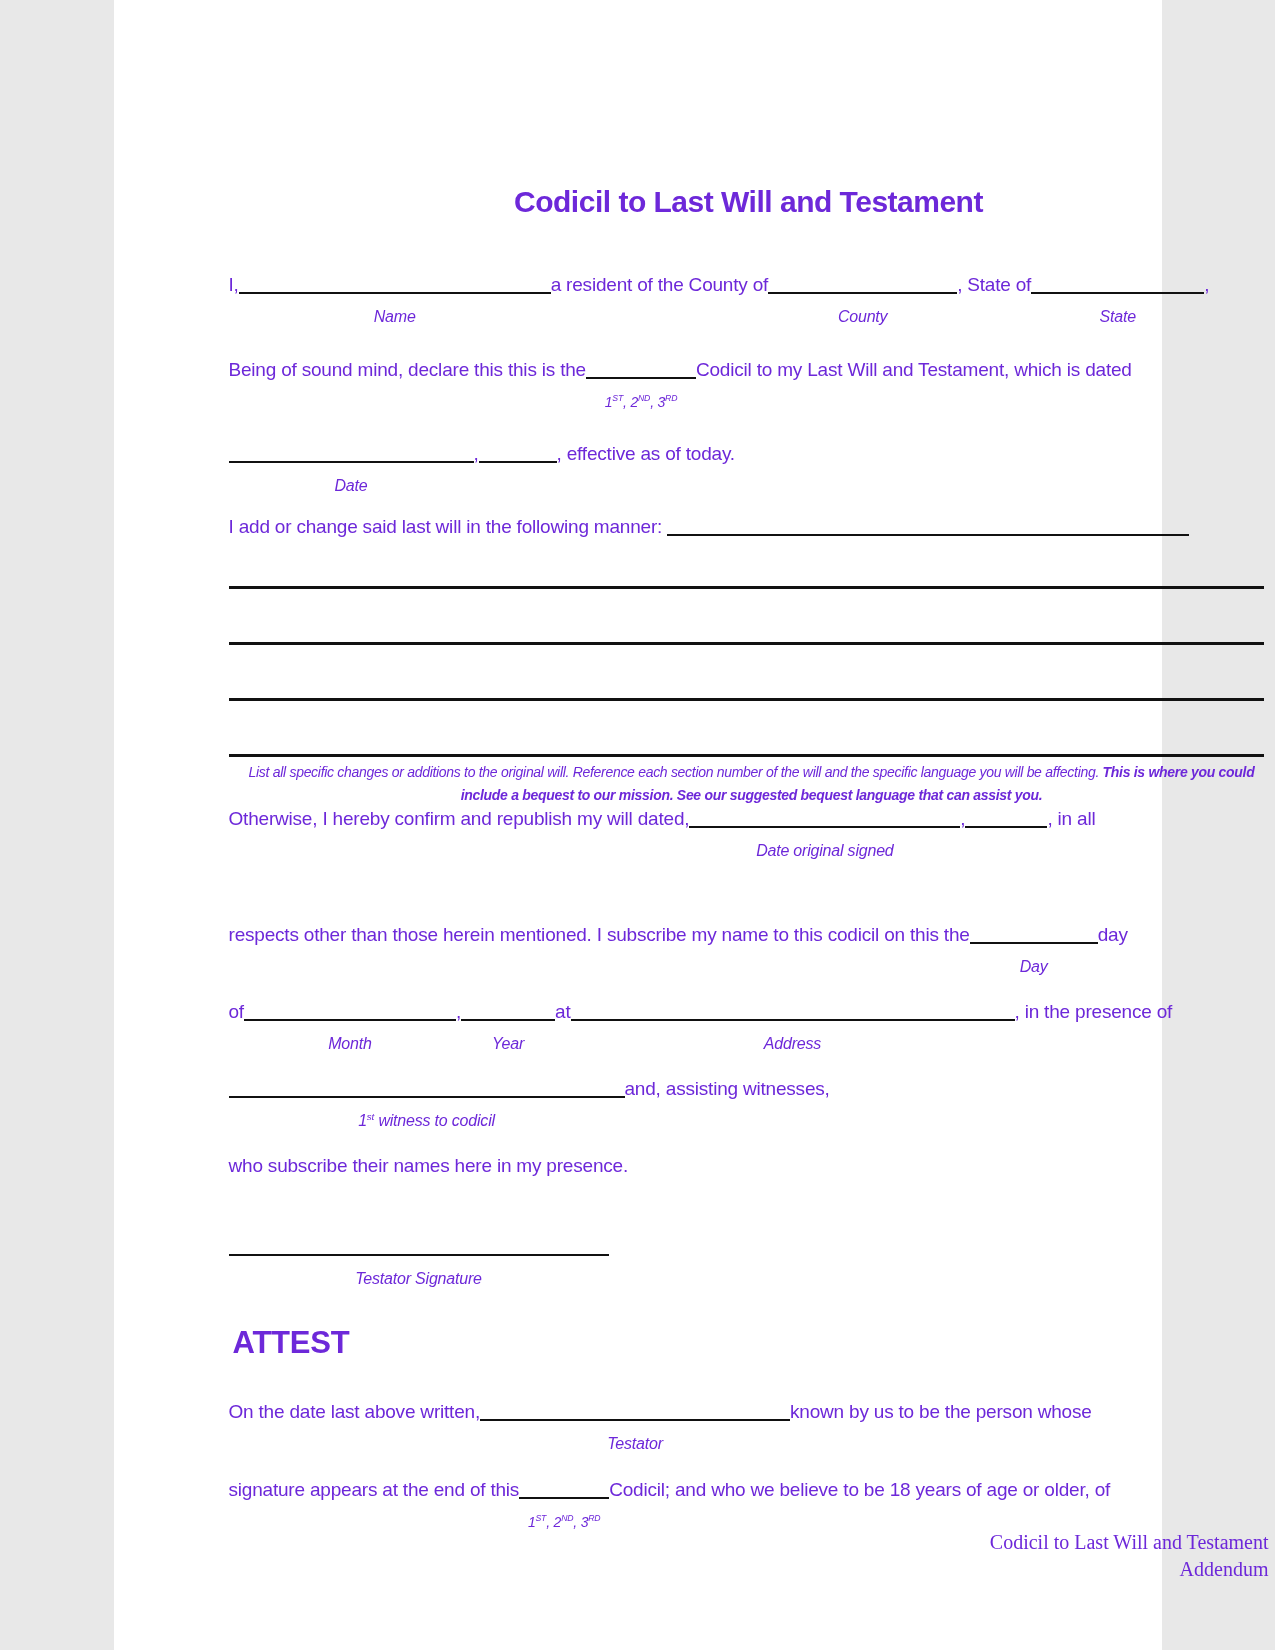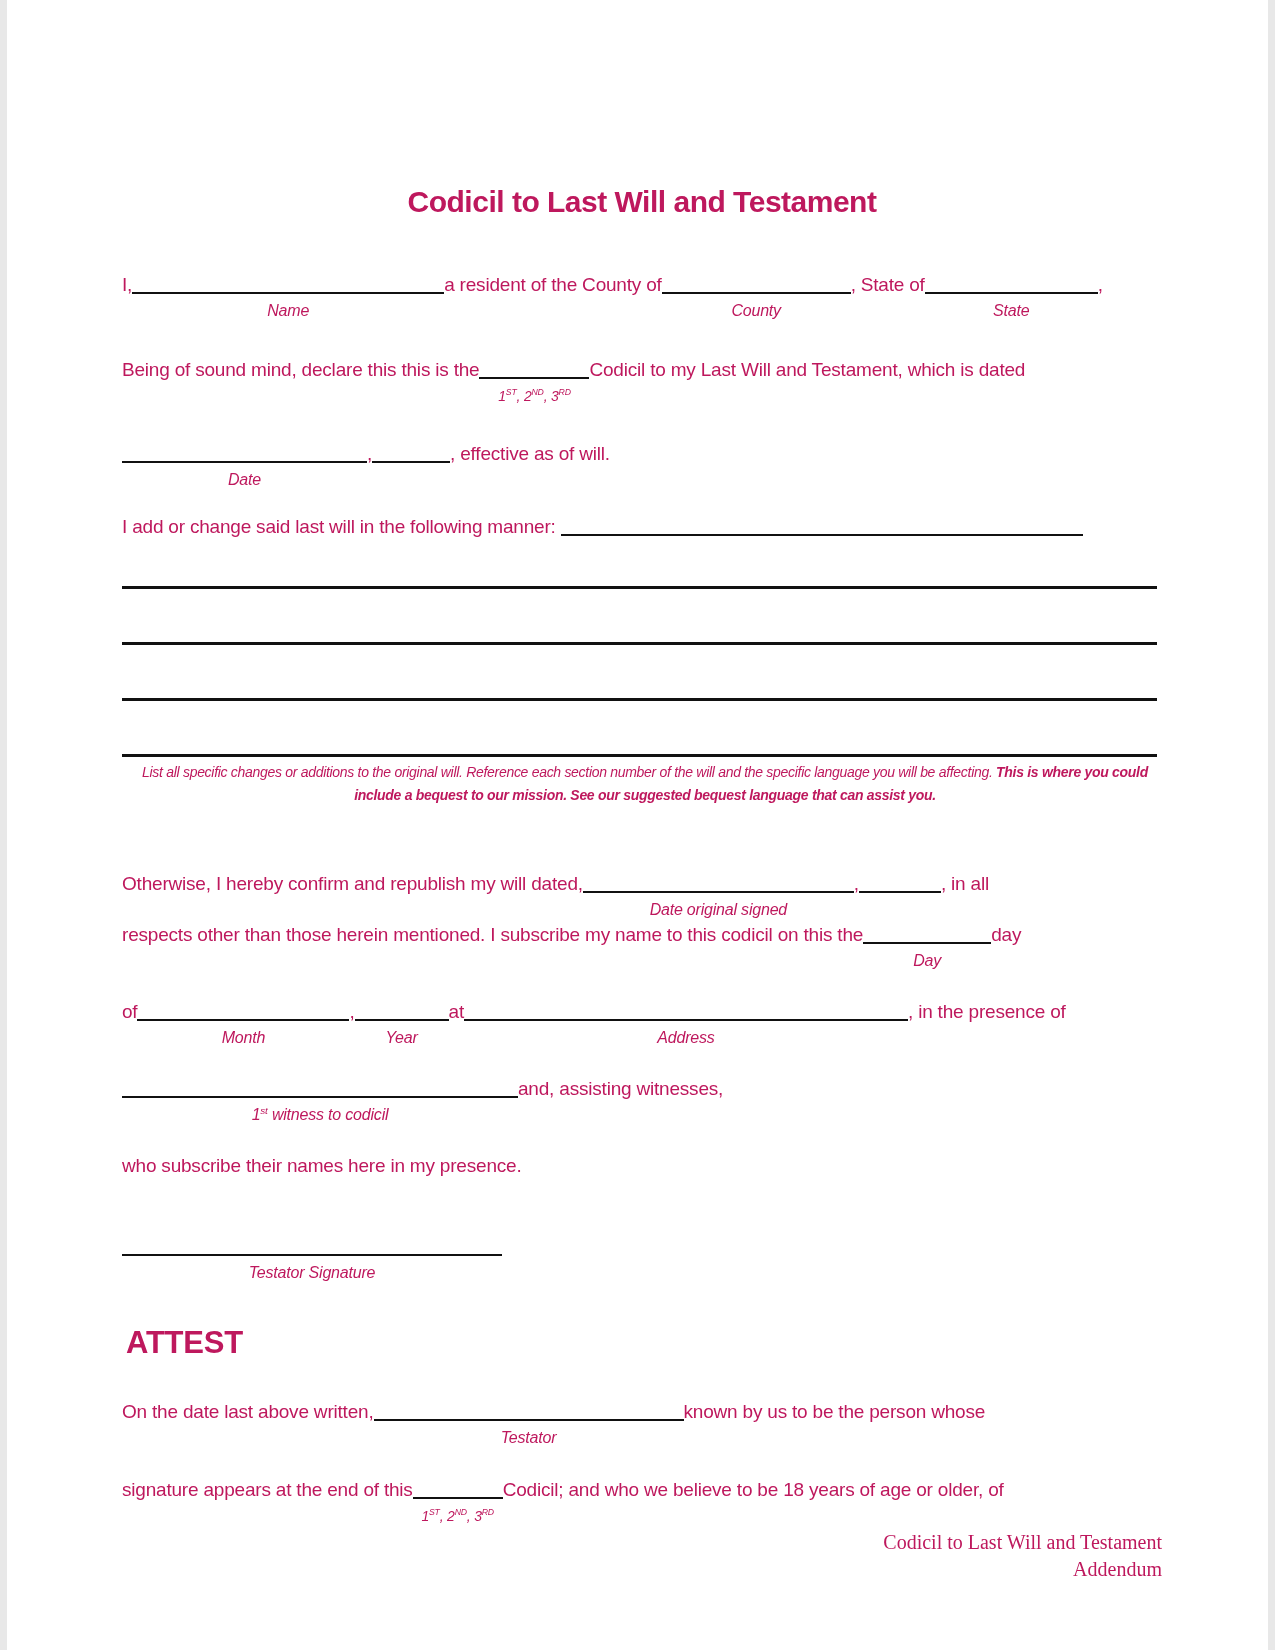--- a/index.html
+++ b/index.html
@@ -1,39 +1,39 @@
 <!DOCTYPE html>
 <html><head>
 <meta charset="utf-8">
 <style>
   html,body{margin:0;padding:0;background:#e8e8e8;}
   .page{
     position:relative;
-    width:1261px;height:1650px;
+    width:1048px;height:1650px;
     margin:0 auto;
     background:#ffffff;
     font-family:"Liberation Sans",sans-serif;
-    color:#be185d;
+    color:#6d28d9;
     letter-spacing:-0.2px;
   }
   .abs{position:absolute;left:115px;width:1040px;}
   .line{font-size:19px;line-height:24px;white-space:nowrap;}
   .title{
     text-align:center;font-weight:bold;font-size:30px;line-height:36px;
     letter-spacing:-0.5px;margin:0;
   }
   .blank{
     display:inline-block;
     height:20px;
     border-bottom:2px solid #111111;
     position:relative;
     vertical-align:-3px;
   }
   .lbl{
-    position:absolute;top:100%;margin-top:10px;left:50%;
+    position:absolute;top:100%;margin-top:16px;left:50%;
     transform:translateX(-50%);
     font-style:italic;font-size:16px;line-height:18px;
     white-space:nowrap;letter-spacing:-0.2px;
   }
   .ord{font-size:14px;}
   sup{font-size:0.62em;vertical-align:super;line-height:0;}
   .rule{
     position:absolute;left:115px;width:1035px;height:0;
     border-top:3px solid #111111;
   }
@@ -53,32 +53,32 @@
 <body>
 
 <div class="page">
 
   <h1 class="abs title" style="top:184px">Codicil to Last Will and Testament</h1>
 
   <div class="abs line" style="top:272px"><span>I,</span><span class="blank" style="width:312px"><span class="lbl">Name</span></span><span>a resident of the County of</span><span class="blank" style="width:189px"><span class="lbl">County</span></span><span>, State of</span><span class="blank" style="width:173px"><span class="lbl">State</span></span><span>,</span></div>
 
   <div class="abs line" style="top:357px"><span>Being of sound mind, declare this this is the</span><span class="blank" style="width:110px"><span class="lbl ord"><span>1</span><sup>ST</sup><span>, </span><span>2</span><sup>ND</sup><span>, </span><span>3</span><sup>RD</sup></span></span><span>Codicil to my Last Will and Testament, which is dated</span></div>
 
-  <div class="abs line" style="top:441px"><span class="blank" style="width:245px"><span class="lbl">Date</span></span><span>,</span><span class="blank" style="width:78px"></span><span>, effective as of will.</span></div>
+  <div class="abs line" style="top:441px"><span class="blank" style="width:245px"><span class="lbl">Date</span></span><span>,</span><span class="blank" style="width:78px"></span><span>, effective as of today.</span></div>
 
   <div class="abs line" style="top:514px"><span>I add or change said last will in the following manner:</span> <span class="blank" style="width:522px"></span></div>
 
   <div class="rule" style="top:586px"></div>
   <div class="rule" style="top:642px"></div>
   <div class="rule" style="top:698px"></div>
   <div class="rule" style="top:754px"></div>
 
   <div class="abs note" style="top:761px;left:110px;width:1056px"><span>List all specific changes or additions to the original will. Reference each section number of the will and the specific language you will be affecting. </span><span class="bold">This is where you could include a bequest to our mission. See our suggested bequest language that can assist you.</span></div>
 
-  <div class="abs line" style="top:871px"><span>Otherwise, I hereby confirm and republish my will dated,</span><span class="blank" style="width:271px"><span class="lbl">Date original signed</span></span><span>,</span><span class="blank" style="width:82px"></span><span>, in all</span></div>
+  <div class="abs line" style="top:806px"><span>Otherwise, I hereby confirm and republish my will dated,</span><span class="blank" style="width:271px"><span class="lbl">Date original signed</span></span><span>,</span><span class="blank" style="width:82px"></span><span>, in all</span></div>
 
   <div class="abs line" style="top:922px"><span>respects other than those herein mentioned. I subscribe my name to this codicil on this the</span><span class="blank" style="width:128px"><span class="lbl">Day</span></span><span>day</span></div>
 
   <div class="abs line" style="top:999px"><span>of</span><span class="blank" style="width:212px"><span class="lbl">Month</span></span><span>,</span><span class="blank" style="width:94px"><span class="lbl">Year</span></span><span>at</span><span class="blank" style="width:444px"><span class="lbl">Address</span></span><span>, in the presence of</span></div>
 
   <div class="abs line" style="top:1076px"><span class="blank" style="width:396px"><span class="lbl"><span>1</span><sup>st</sup><span> witness to codicil</span></span></span><span>and</span><span>, assisting witnesses,</span></div>
 
   <div class="abs line" style="top:1234px"><span class="blank" style="width:380px"><span class="lbl">Testator Signature</span></span></div>
 
   <div class="abs line" style="top:1154px">who subscribe their names here in my presence.</div>

